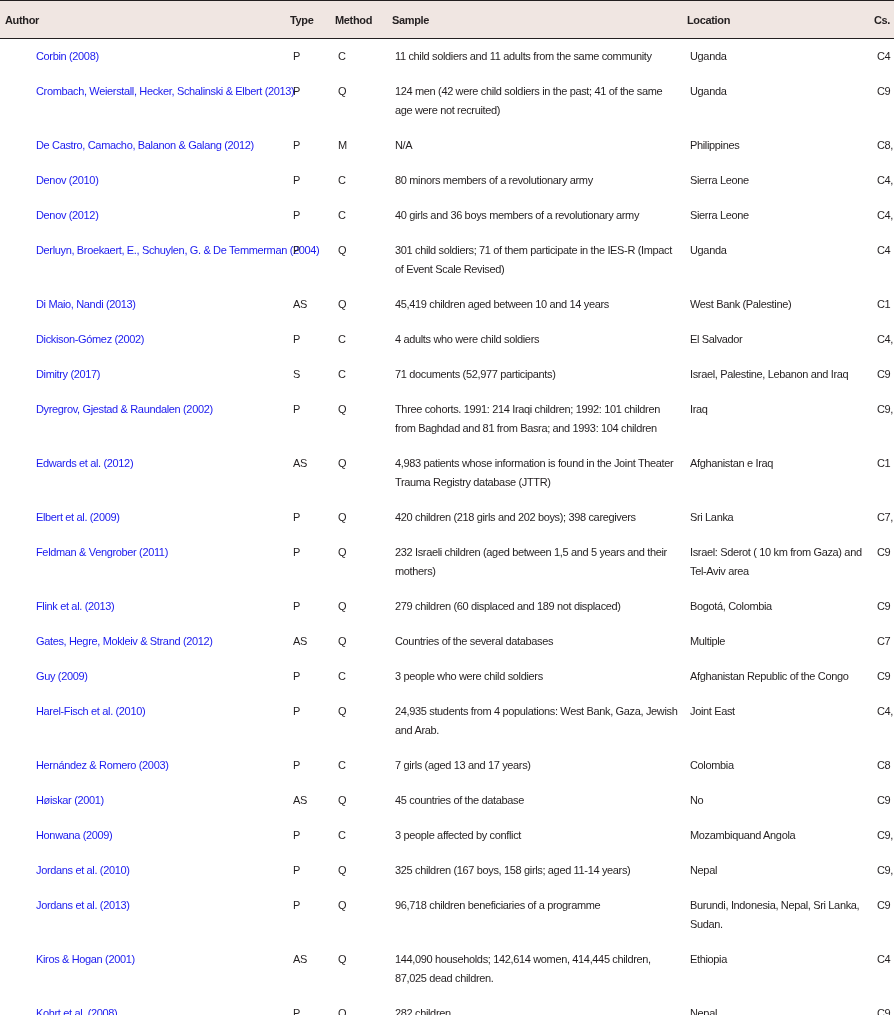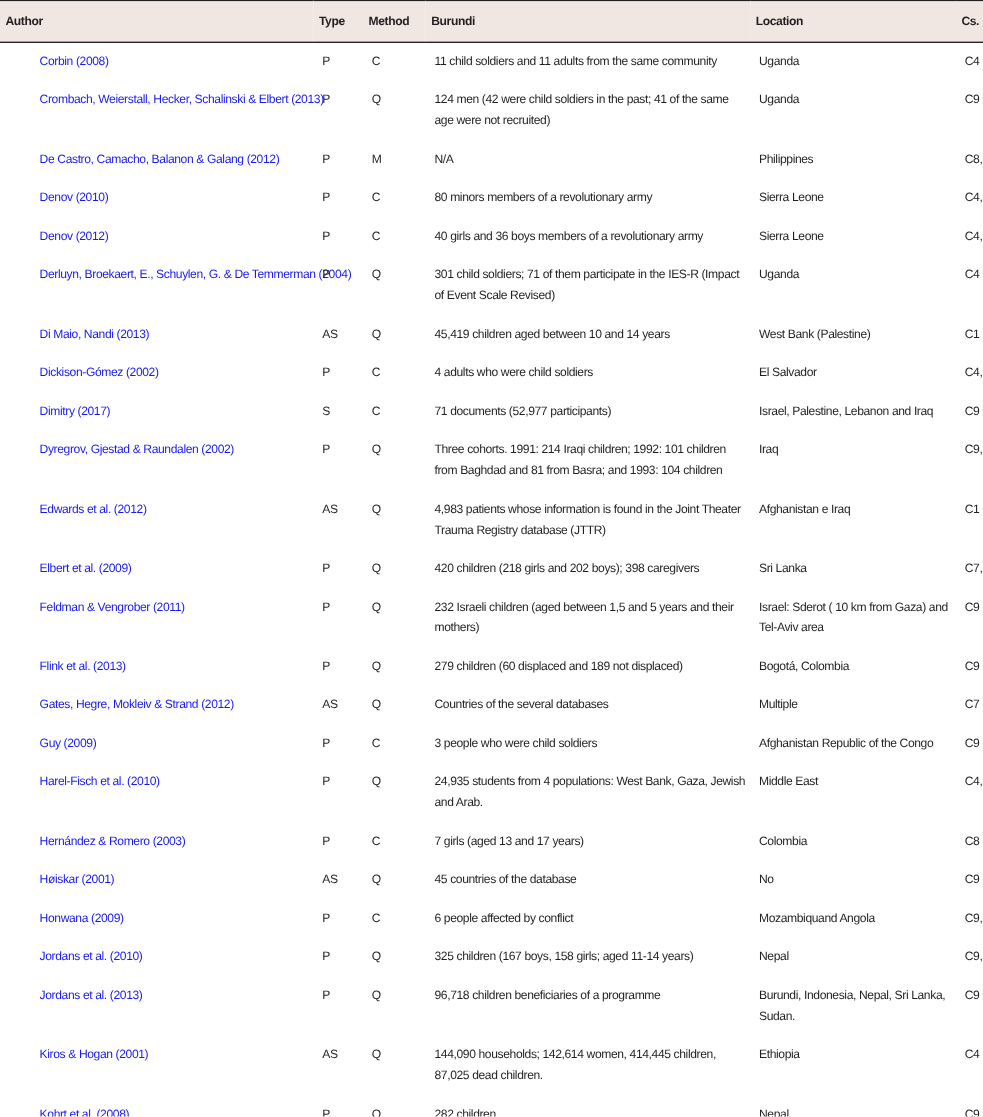--- a/index.html
+++ b/index.html
@@ -41,21 +41,21 @@
 </style>
 </head>
 <body>
 
 <table>
   <thead>
     <tr>
       <th class="c-author">Author</th>
       <th class="c-type">Type</th>
       <th class="c-method">Method</th>
-      <th class="c-sample">Burundi</th>
+      <th class="c-sample">Sample</th>
       <th class="c-loc">Location</th>
       <th class="c-cs">Cs.</th>
     </tr>
   </thead>
   <tbody id="tbody">
       <tr>
         <td class="c-author"><span class="author">Corbin (2008)</span></td>
         <td class="c-type"><span>P</span></td>
         <td class="c-method"><span>C</span></td>
         <td class="c-sample"><span>11 child soldiers and 11 adults from the same community</span></td>
@@ -180,21 +180,21 @@
         <td class="c-method"><span>C</span></td>
         <td class="c-sample"><span>3 people who were child soldiers</span></td>
         <td class="c-loc"><span>Afghanistan Republic of the Congo</span></td>
         <td class="c-cs"><span>C9</span></td>
       </tr>
       <tr>
         <td class="c-author"><span class="author">Harel-Fisch et al. (2010)</span></td>
         <td class="c-type"><span>P</span></td>
         <td class="c-method"><span>Q</span></td>
         <td class="c-sample"><span>24,935 students from 4 populations: West Bank, Gaza, Jewish and Arab.</span></td>
-        <td class="c-loc"><span>Middle East</span></td>
+        <td class="c-loc"><span>Joint East</span></td>
         <td class="c-cs"><span>C4, C9</span></td>
       </tr>
       <tr>
         <td class="c-author"><span class="author">Hernández &amp; Romero (2003)</span></td>
         <td class="c-type"><span>P</span></td>
         <td class="c-method"><span>C</span></td>
         <td class="c-sample"><span>7 girls (aged 13 and 17 years)</span></td>
         <td class="c-loc"><span>Colombia</span></td>
         <td class="c-cs"><span>C8</span></td>
       </tr>
@@ -203,21 +203,21 @@
         <td class="c-type"><span>AS</span></td>
         <td class="c-method"><span>Q</span></td>
         <td class="c-sample"><span>45 countries of the database</span></td>
         <td class="c-loc"><span>No</span></td>
         <td class="c-cs"><span>C9</span></td>
       </tr>
       <tr>
         <td class="c-author"><span class="author">Honwana (2009)</span></td>
         <td class="c-type"><span>P</span></td>
         <td class="c-method"><span>C</span></td>
-        <td class="c-sample"><span>6 people affected by conflict</span></td>
+        <td class="c-sample"><span>3 people affected by conflict</span></td>
         <td class="c-loc"><span>Mozambiquand Angola</span></td>
         <td class="c-cs"><span>C9, C7</span></td>
       </tr>
       <tr>
         <td class="c-author"><span class="author">Jordans et al. (2010)</span></td>
         <td class="c-type"><span>P</span></td>
         <td class="c-method"><span>Q</span></td>
         <td class="c-sample"><span>325 children (167 boys, 158 girls; aged 11-14 years)</span></td>
         <td class="c-loc"><span>Nepal</span></td>
         <td class="c-cs"><span>C9, C7</span></td>

